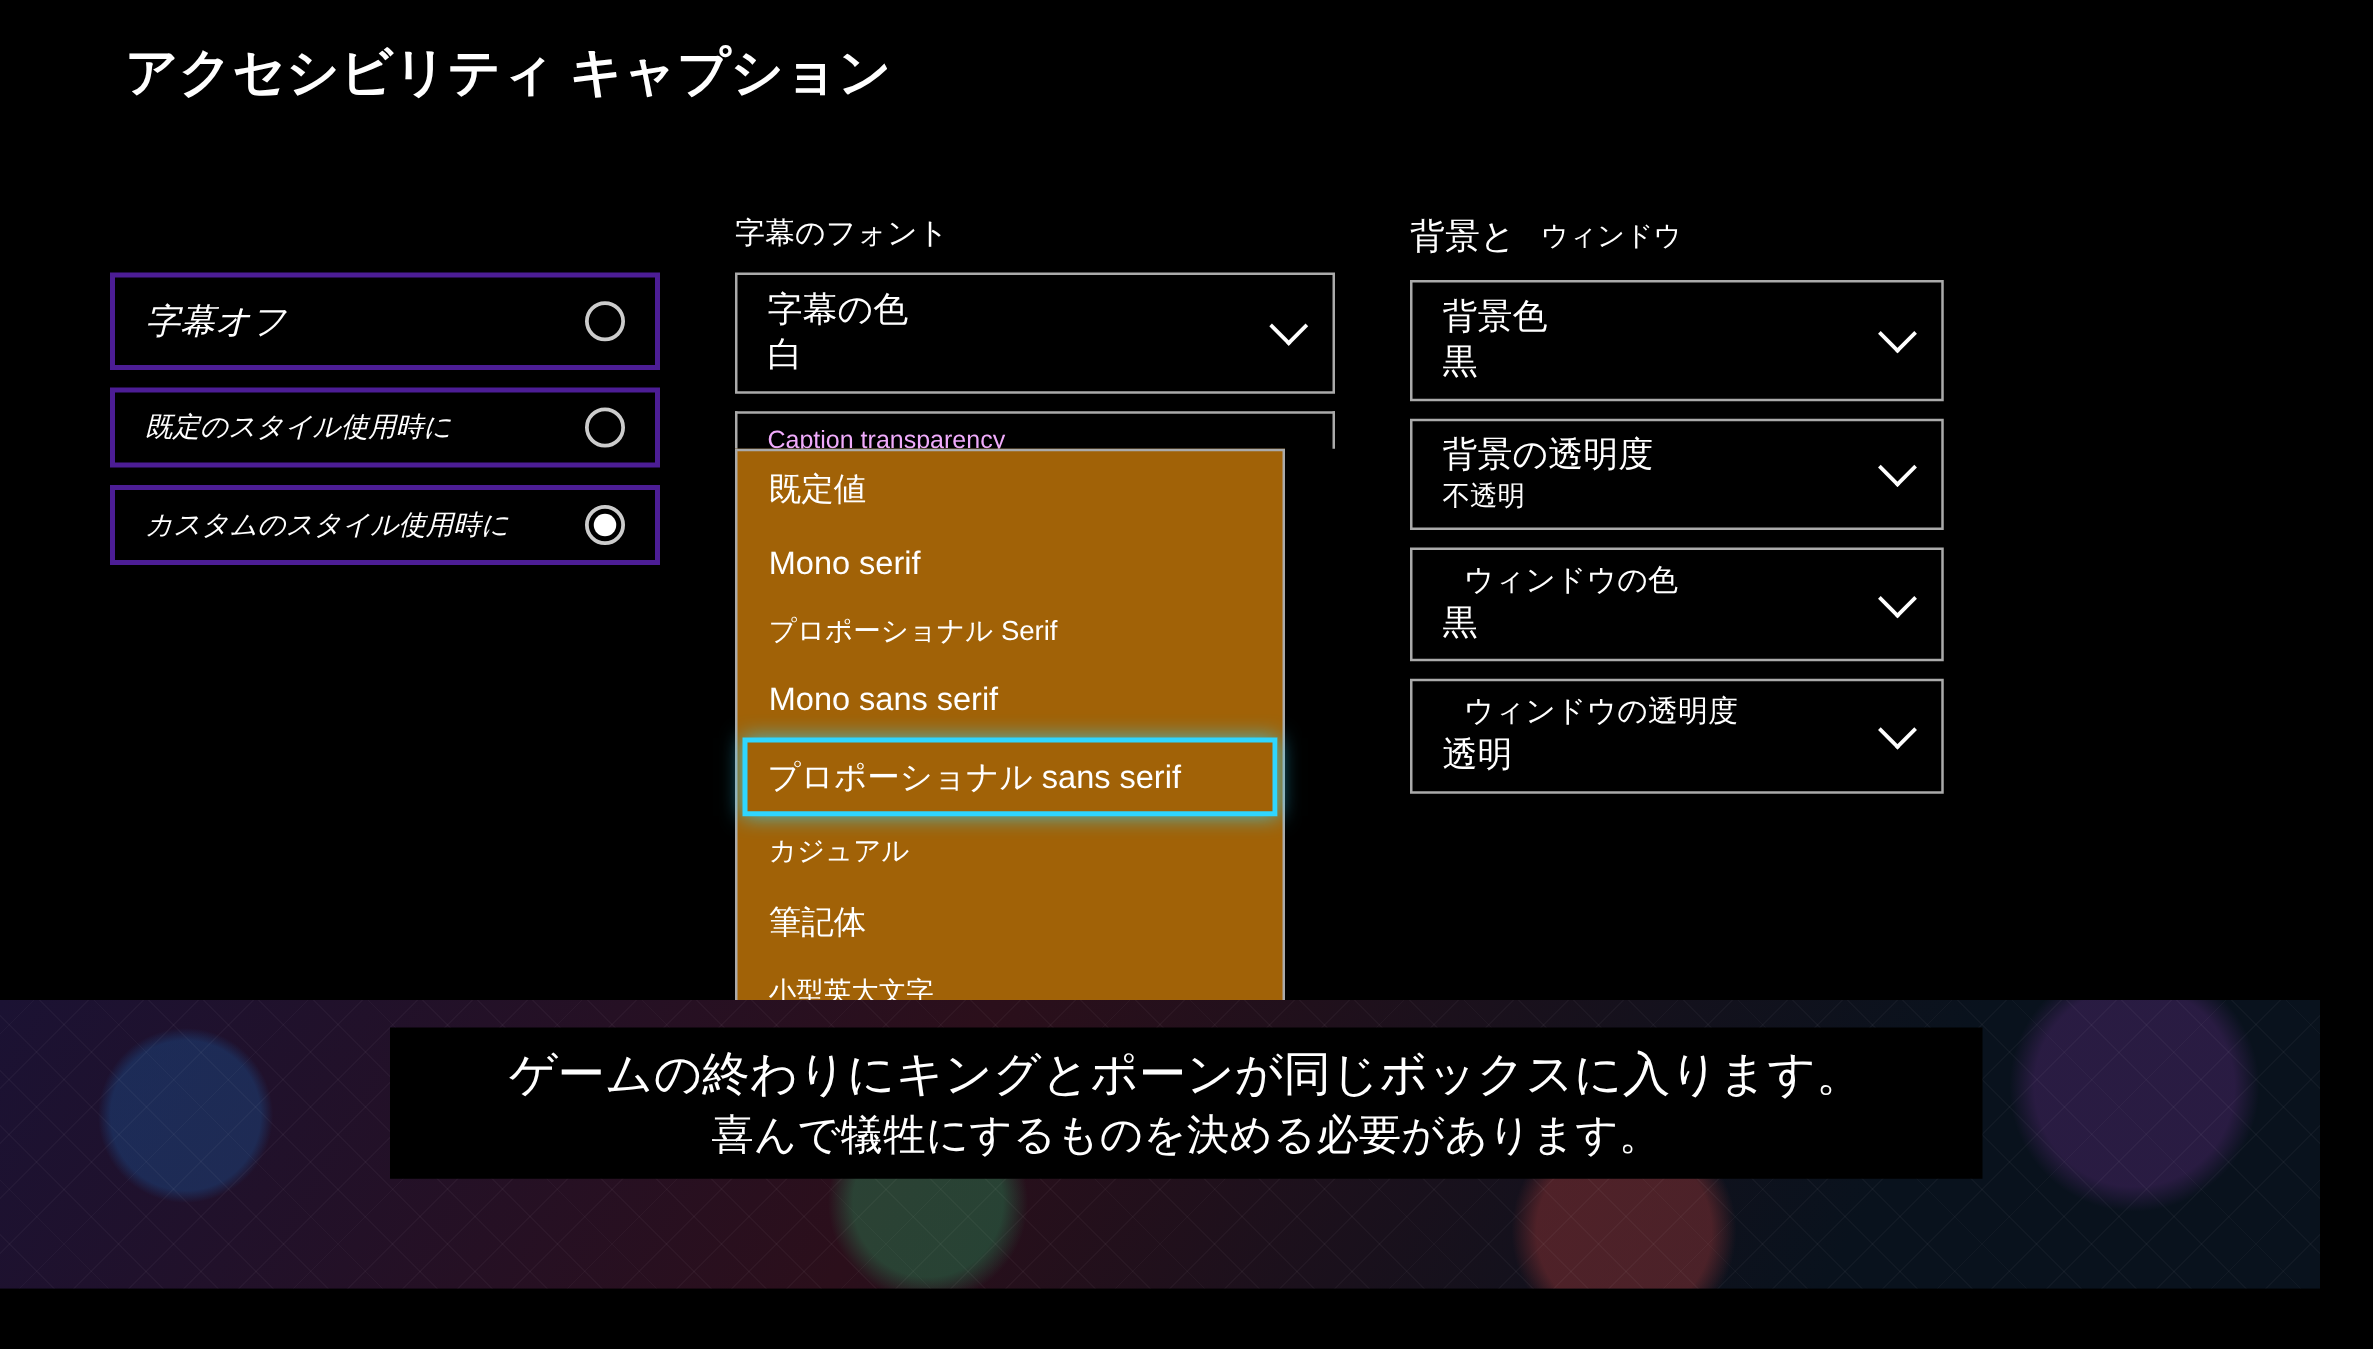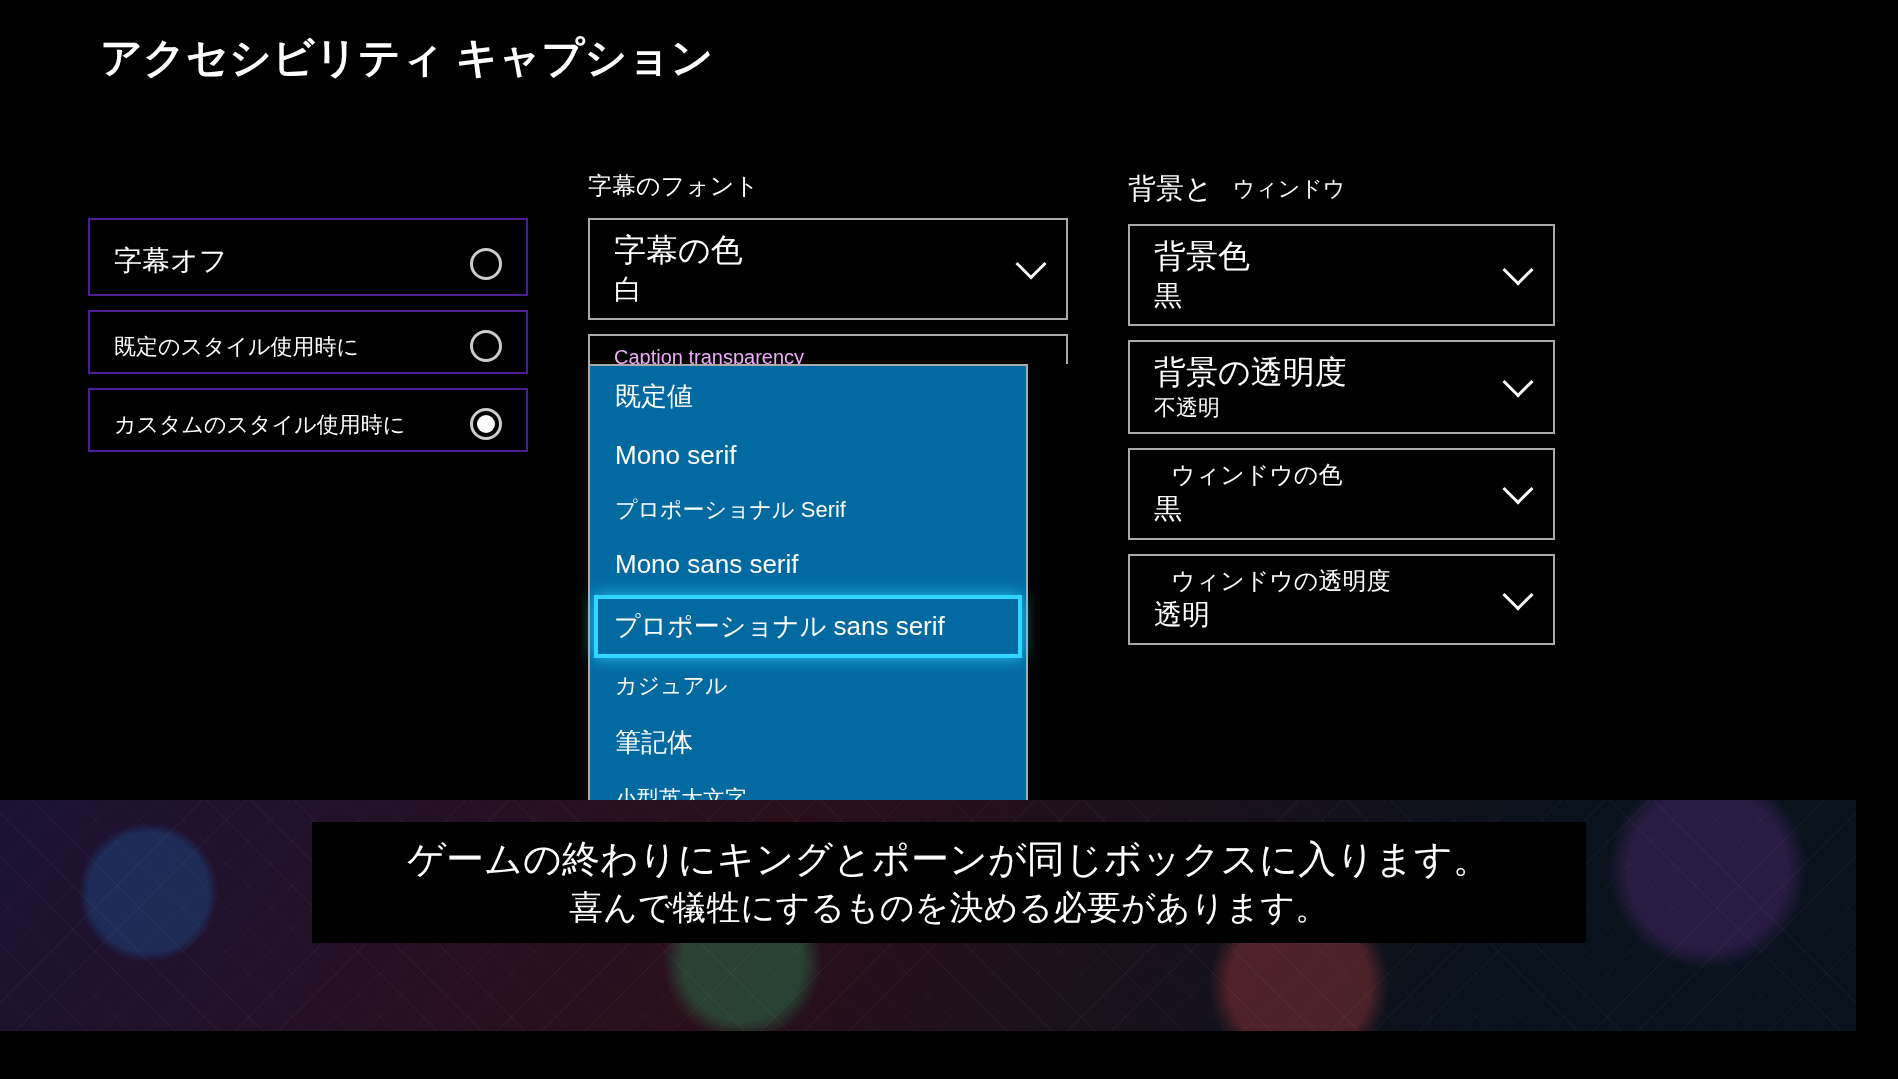--- a/index.html
+++ b/index.html
@@ -33,28 +33,29 @@
   .section-header {
     font-size: 24px;
     margin-bottom: 16px;
     display: flex;
     gap: 20px;
     align-items: center;
   }
   .section-header .h2 { font-size: 28px; font-weight: 400; }
   .section-header .sub { font-size: 22px; font-weight: 300; }
   .option-box {
-    border: 2px solid #4c1d95;
+    border: 4px solid #4c1d95;
     padding: 14px 24px;
     margin-bottom: 14px;
     display: flex;
-    align-items: flex-end;
+    align-items: center;
     justify-content: space-between;
     min-height: 78px;
     cursor: pointer;
+    font-style: italic;
   }
   .option-box.small { min-height: 64px; padding: 10px 24px; }
   .radio-label { font-size: 28px; }
   .radio-label.small { font-size: 22px; }
   .radio {
     width: 32px; height: 32px;
     border: 3px solid #ccc;
     border-radius: 50%;
     display: flex; align-items: center; justify-content: center;
     flex-shrink: 0;
@@ -68,21 +69,21 @@
   .dropdown {
     border: 2px solid #aaa;
     padding: 10px 24px;
     margin-bottom: 14px;
     display: flex;
     align-items: center;
     justify-content: space-between;
     cursor: pointer;
   }
   .dropdown .labels { display: flex; flex-direction: column; }
-  .dropdown .dd-title { font-size: 32px; line-height: 1.3; }
+  .dropdown .dd-title { font-size: 28px; line-height: 1.3; }
   .dropdown .dd-title.small { font-size: 24px; margin-left: 17px; }
   .dropdown .dd-value { font-size: 28px; line-height: 1.3; }
   .dropdown .dd-value.small { font-size: 22px; }
   .chev {
     width: 22px; height: 22px;
     border-right: 3px solid #fff;
     border-bottom: 3px solid #fff;
     transform: rotate(45deg);
     margin-top: -10px;
     flex-shrink: 0;
@@ -91,21 +92,21 @@
     border: 2px solid #aaa;
     border-bottom: none;
     padding: 10px 24px 16px 24px;
     color: #f0abfc;
     font-size: 20px;
     height: 30px;
     overflow: hidden;
   }
   .dropdown-menu {
     border: 2px solid #aaa;
-    background: #0369a1;
+    background: #a16207;
     width: 440px;
   }
   .menu-item {
     padding: 10px 22px;
     font-size: 26px;
     cursor: pointer;
     border: 3px solid transparent;
   }
   .menu-item.small { font-size: 22px; padding: 8px 22px; }
   .menu-item.selected {

